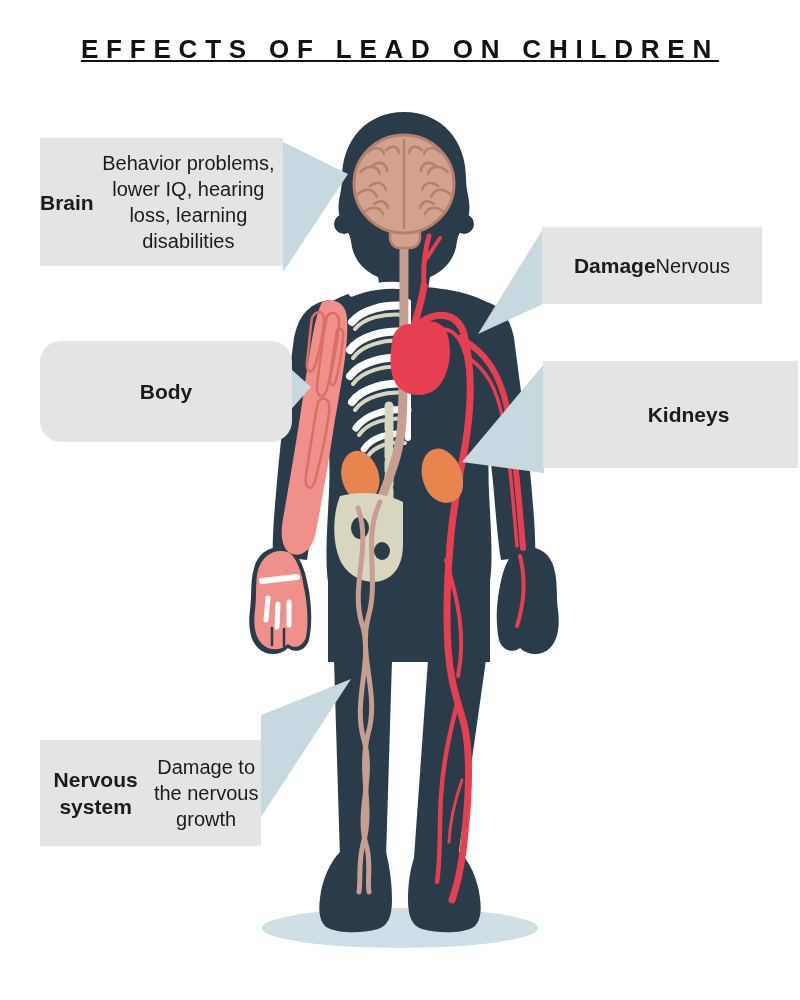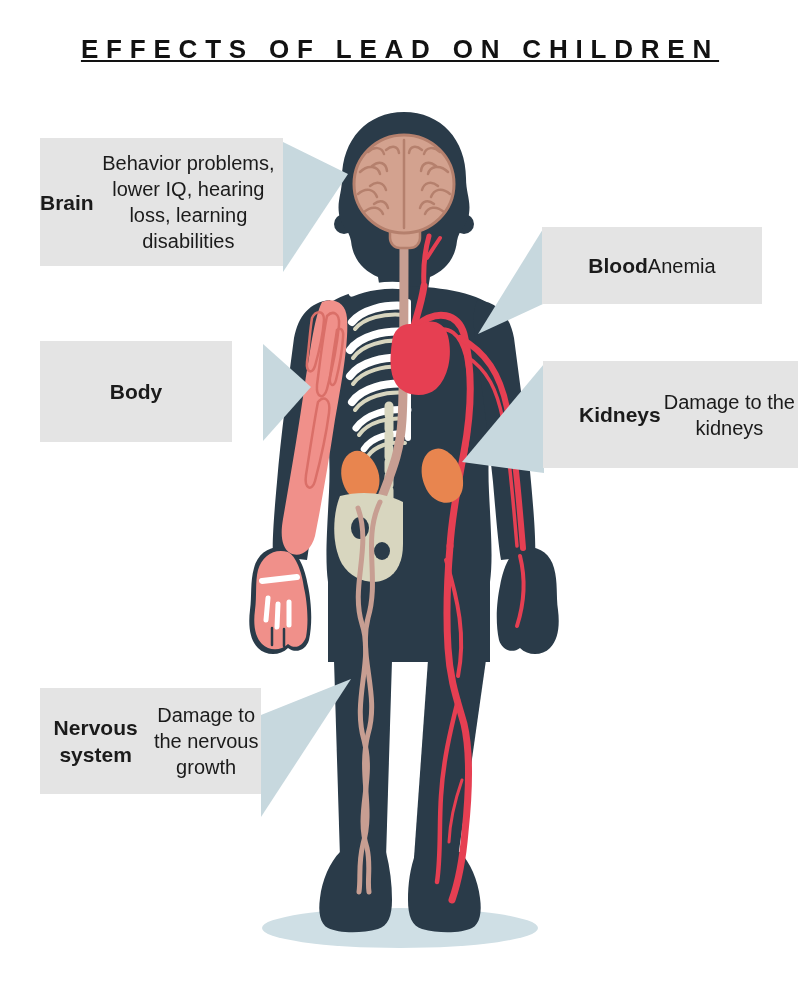--- a/index.html
+++ b/index.html
@@ -18,25 +18,25 @@
   .callout{
     position:absolute;background:#e4e4e4;color:#1b1b1b;
     display:flex;flex-direction:row;justify-content:center;align-items:center;
     text-align:center;
   }
   .callout .heading{font-weight:bold;font-size:21px;line-height:27px;}
   .callout .desc{font-size:20px;line-height:26px;}
   #callout-brain   {left:40px;top:138px;width:243px;height:128px;}
   #callout-brain .desc{width:232px;}
   #callout-blood   {left:542px;top:227px;width:220px;height:77px;}
-  #callout-body    {left:40px;top:341px;width:192px;height:101px;}
+  #callout-body    {left:40px;top:341px;width:252px;height:101px;border-radius:21px;}
   #callout-body .desc{width:205px;}
   #callout-kidneys {left:543px;top:361px;width:219px;height:107px;padding-left:36px;}
   #callout-kidneys .desc{width:150px;}
-  #callout-nervous {left:40px;top:688px;width:221px;height:106px;}
+  #callout-nervous {left:40px;top:740px;width:221px;height:106px;}
   #callout-nervous .desc{width:160px;}
 </style>
 </head>
 <body>
 
 <div class="stage">
 
   <svg class="figure" width="800" height="1000" viewBox="0 0 800 1000">
 
     <ellipse cx="400" cy="928" rx="138" ry="20" fill="#cfdfe5"></ellipse>
@@ -168,31 +168,30 @@
   </svg>
 
   <div class="title">EFFECTS OF LEAD ON CHILDREN</div>
 
   <div class="callout" id="callout-brain">
     <div class="heading">Brain</div>
     <div class="desc">Behavior problems, lower IQ, hearing loss, learning disabilities</div>
   </div>
 
   <div class="callout" id="callout-blood">
-    <div class="heading">Blood</div>
-    <div class="desc">Anemia</div>
+    <div class="heading">Damage</div>
+    <div class="desc">Nervous</div>
   </div>
 
   <div class="callout" id="callout-body">
     <div class="heading">Body</div>
   </div>
 
   <div class="callout" id="callout-kidneys">
     <div class="heading">Kidneys</div>
-    <div class="desc">Damage to the kidneys</div>
   </div>
 
   <div class="callout" id="callout-nervous">
     <div class="heading">Nervous system</div>
     <div class="desc">Damage to the nervous growth</div>
   </div>
 
 </div>
 
 </body></html>

